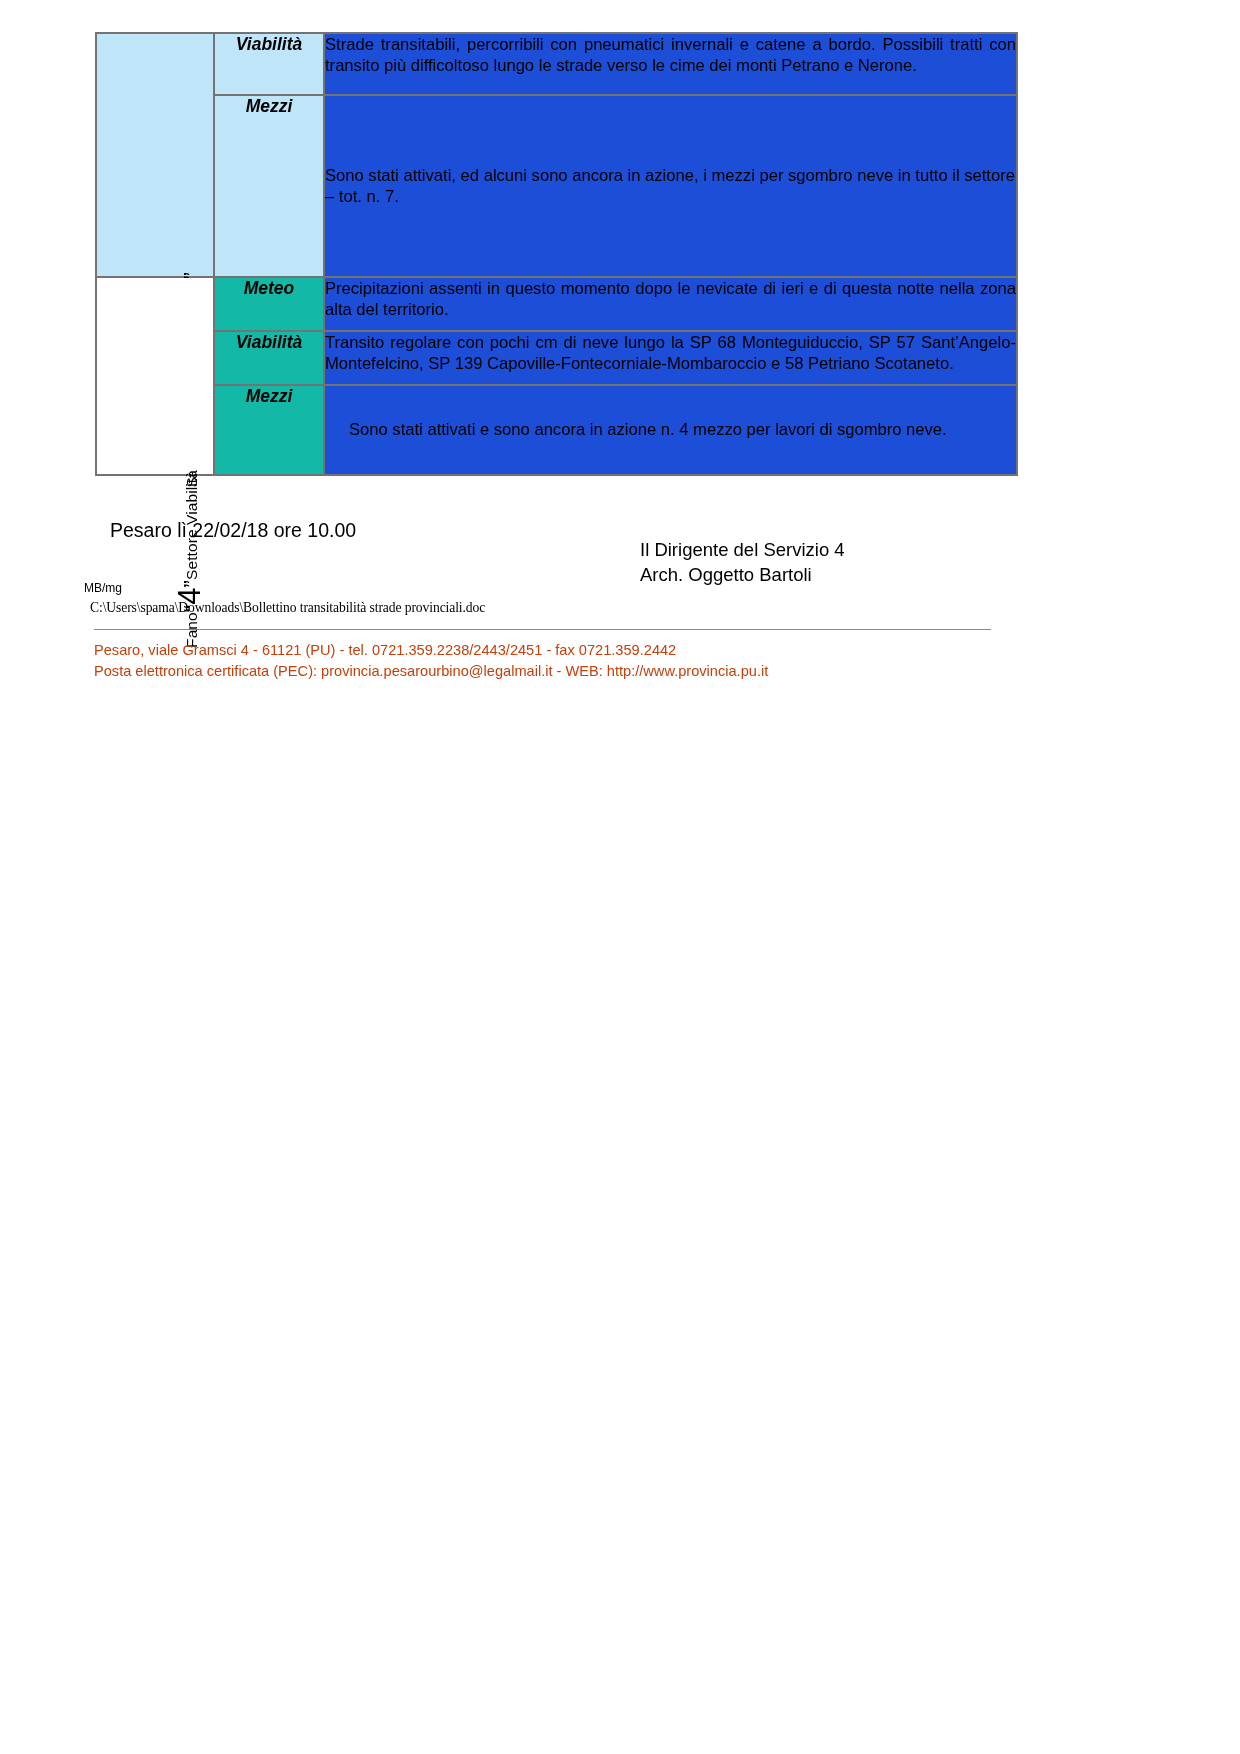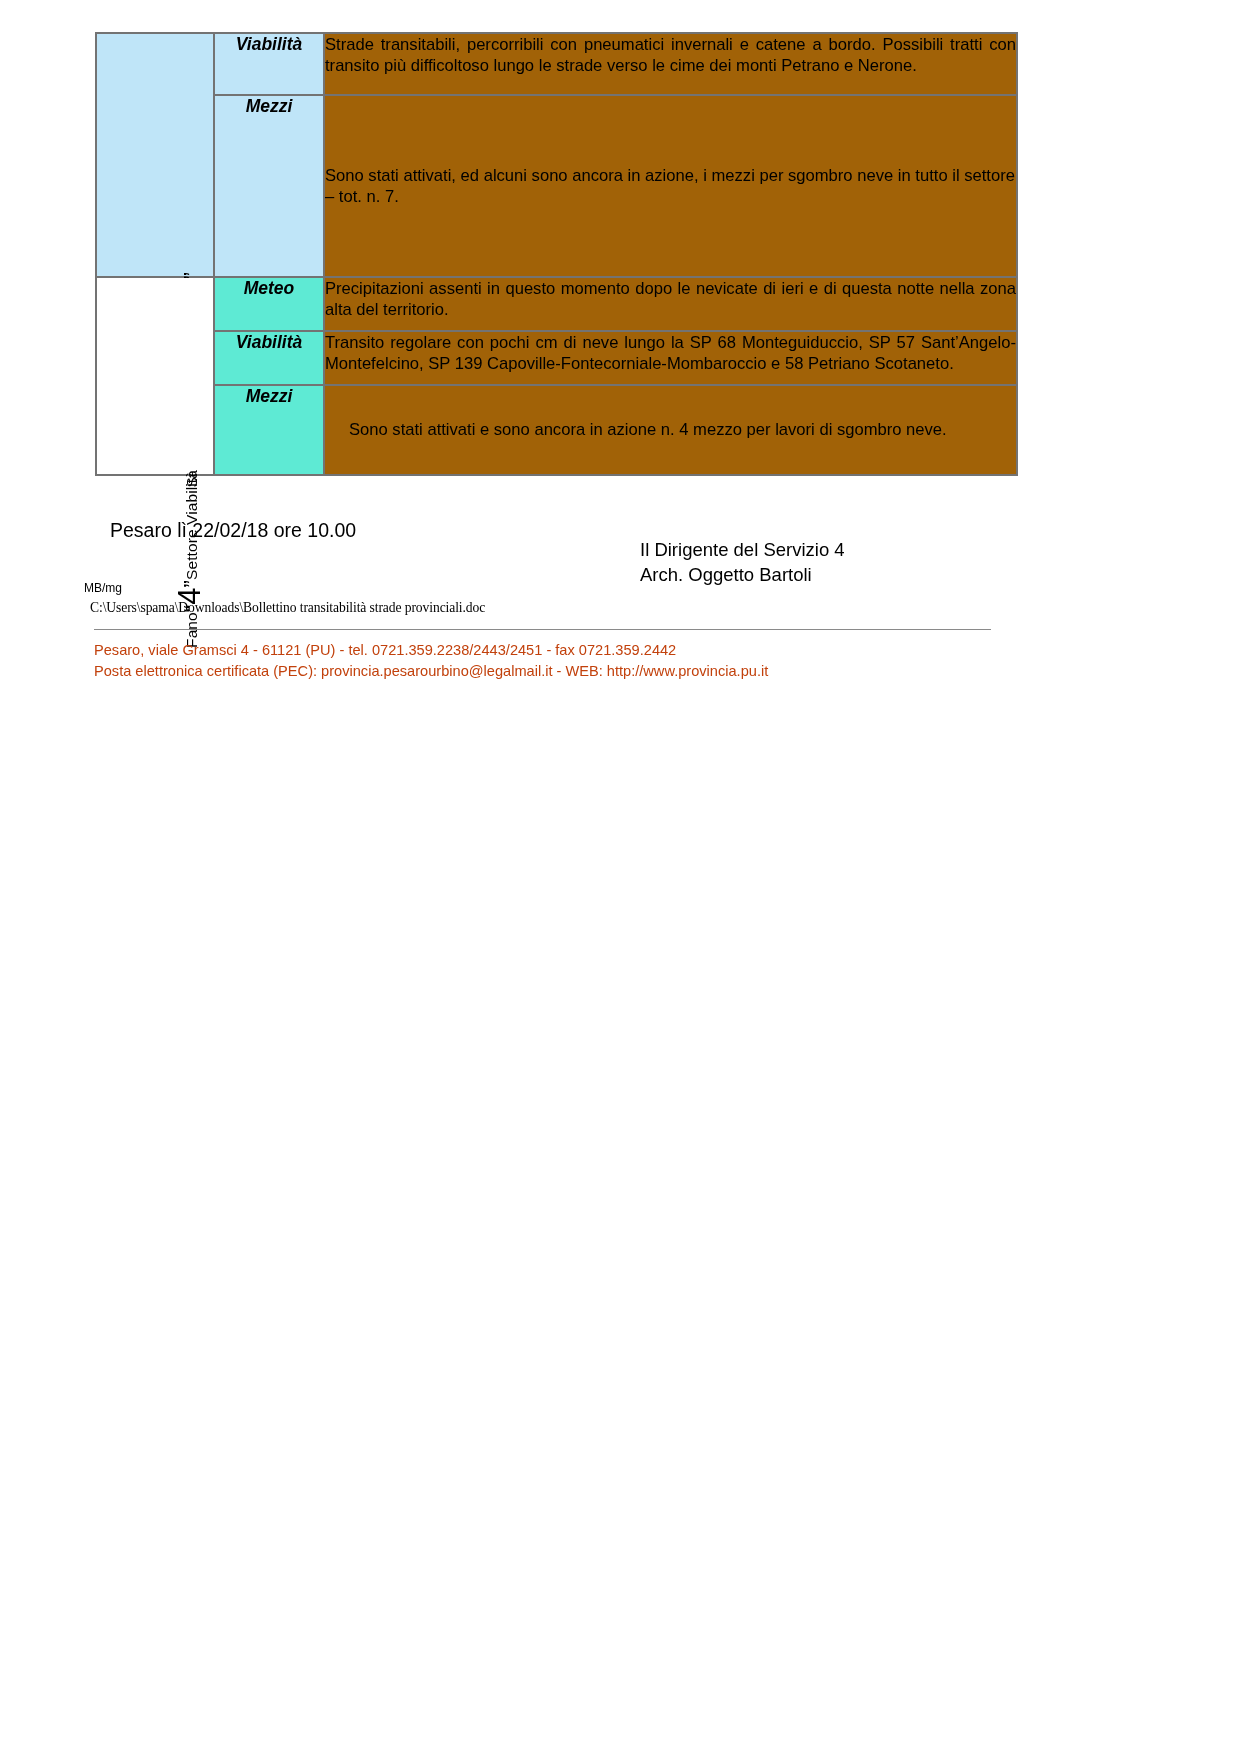--- a/index.html
+++ b/index.html
@@ -76,31 +76,31 @@
     font-size: 22px;
     vertical-align: -2px;
   }
 
   .kind-cell {
     text-align: center;
     vertical-align: middle;
     font-weight: bold;
     font-style: italic;
     font-size: 17.5px;
-    background: #5eead4;
+    background: #14b8a6;
     padding: 6px 0;
   }
   .kind-cell.shaded { background: #bfe5f8; }
 
   .text-cell {
     padding: 9px 11px 9px 11px;
     font-size: 16.6px;
     line-height: 1.28;
     text-align: justify;
-    background: #a16207;
+    background: #1d4ed8;
   }
   .text-cell.plain { text-align: left; margin-top: 13px; }
 
   .r1 { height: 60px; }
   .r2 { height: 180px; }
   .r3 { height: 52px; }
   .r4 { height: 52px; }
   .r5 { height: 88px; }
 
   

